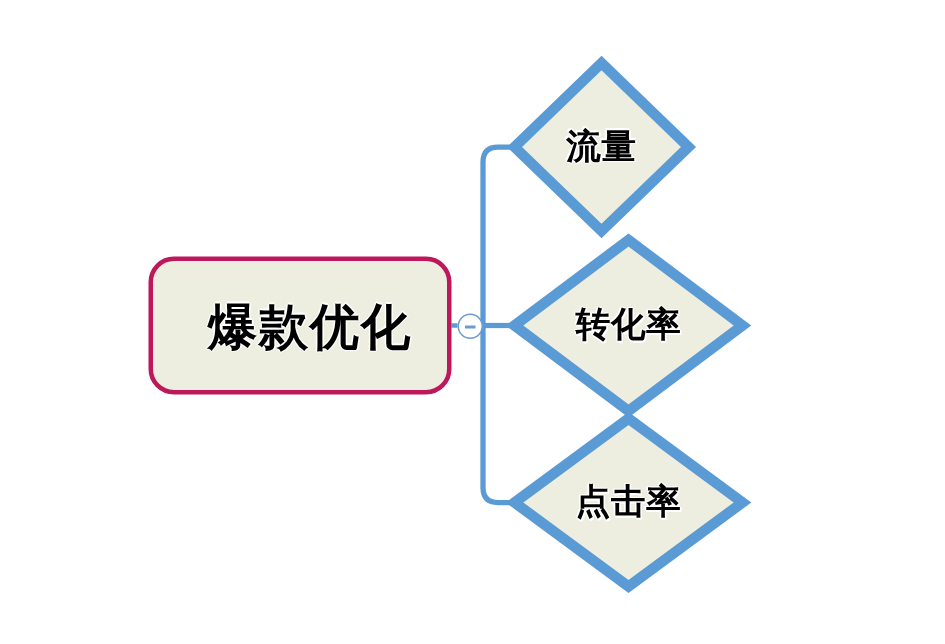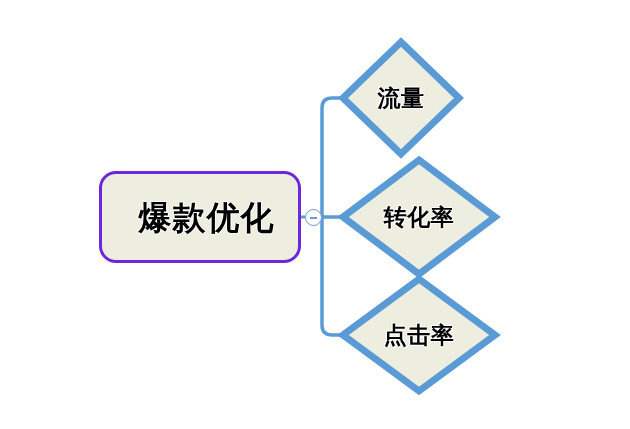--- a/index.html
+++ b/index.html
@@ -27,21 +27,21 @@
     pointer-events: none;
   }
   
   .root-node {
     position: absolute;
     left: 99px;
     top: 171px;
     width: 202px;
     height: 92px;
     box-sizing: border-box;
-    border: 3px solid #6d28d9;
+    border: 3px solid #be185d;
     border-radius: 17px;
     background: #EDEEDF;
     display: flex;
     align-items: center;
     justify-content: center;
     padding-left: 13px;
   }
   .root-label {
     font-size: 33px;
     font-weight: bold;

